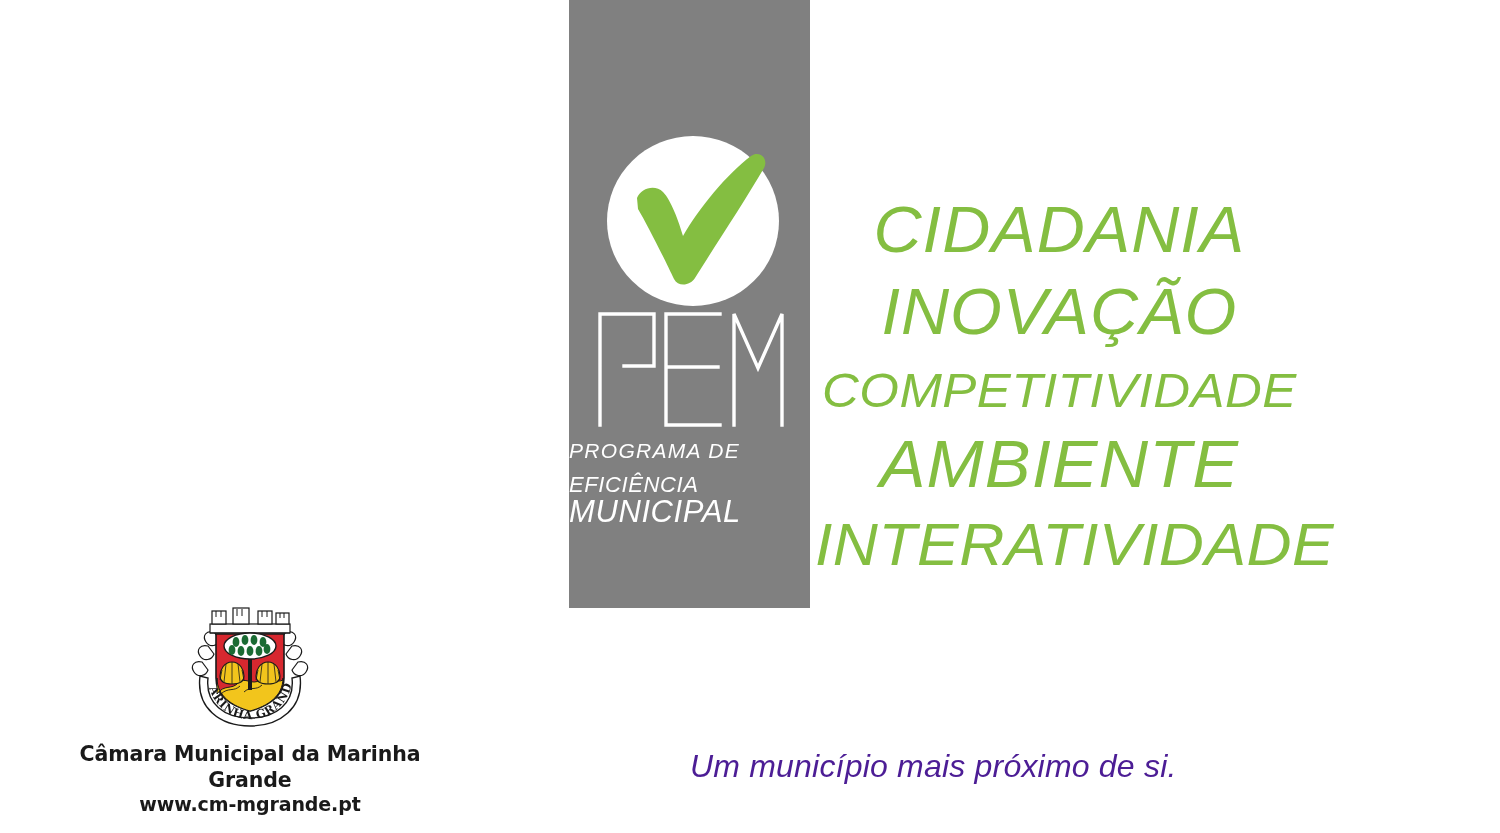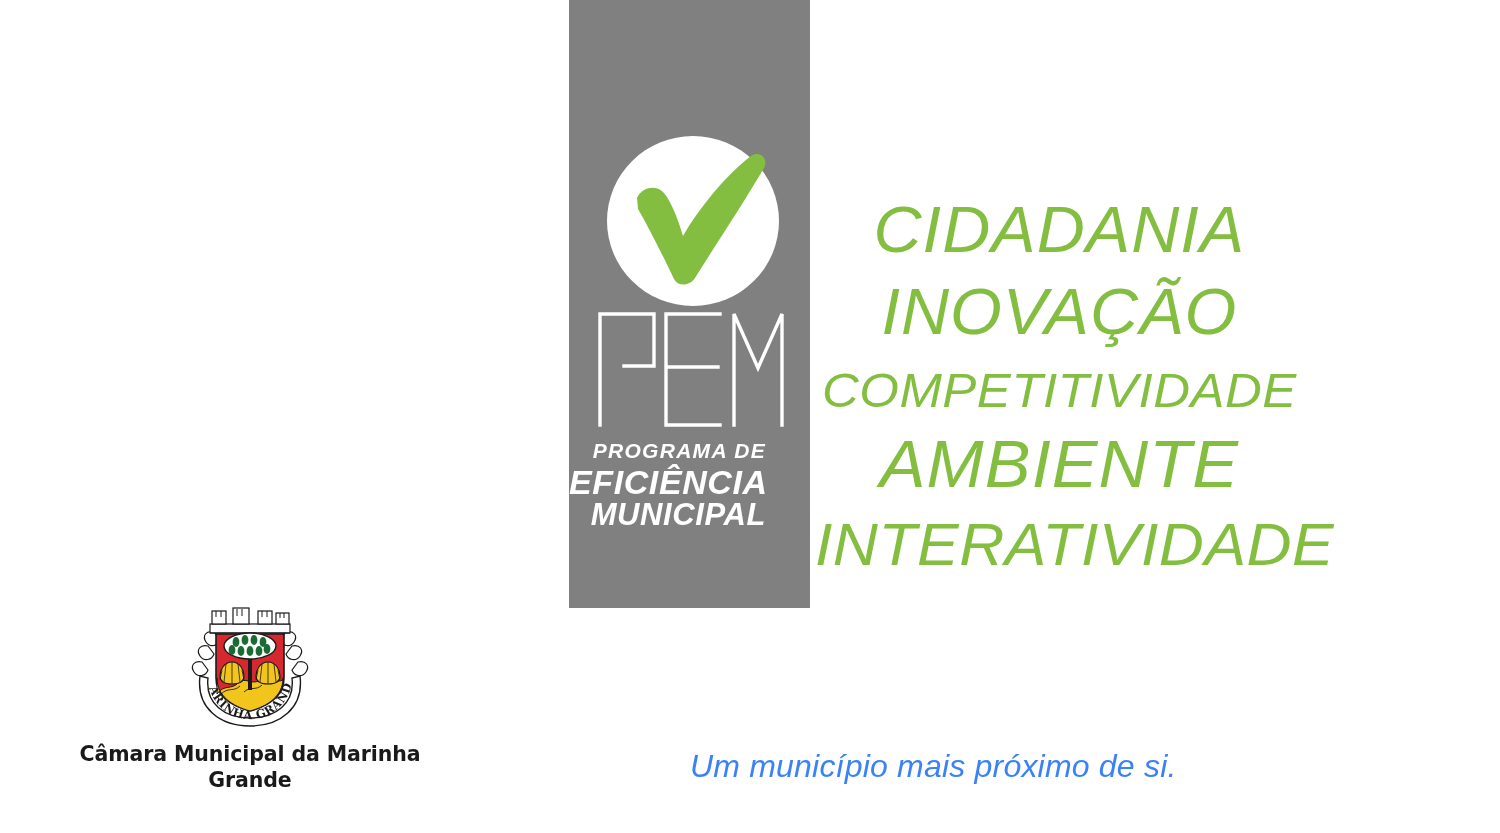--- a/index.html
+++ b/index.html
@@ -55,30 +55,30 @@
     width: 200px;
     height: 125px;
   }
 
   
   .pem-desc {
     position: absolute;
     left: 569px;
     top: 440px;
     width: 197px;
-    text-align: right;
+    text-align: left;
     color: #ffffff;
     font-family: "Liberation Sans", sans-serif;
     font-style: italic;
-    font-weight: 700;
+    font-weight: 400;
     letter-spacing: 0.5px;
     line-height: 1.0;
   }
   .pem-desc .l1 { font-size: 21px; letter-spacing: 1.3px; }
-  .pem-desc .l2 { font-size: 34px; letter-spacing: 0.6px; margin-top: 4px; }
+  .pem-desc .l2 { font-size: 22px; letter-spacing: 0.6px; margin-top: 13px; }
   .pem-desc .l3 { font-size: 31px; letter-spacing: 0.6px; }
 
   
   .keywords {
     position: absolute;
     left: 815px;
     top: 150px;
     width: 470px;
     margin-top: 48px;
   }
@@ -96,21 +96,21 @@
   .kw-inovacao       { font-size: 64px; letter-spacing: 1px;   text-align: center; margin: 18px 0 0 0; }
   .kw-competitividade{ font-size: 49px; letter-spacing: 0.5px; text-align: center; margin: 22px 0 0 0; }
   .kw-ambiente       { font-size: 66px; letter-spacing: 1px;   text-align: center; margin: 16px 0 0 0; }
   .kw-interatividade { font-size: 60px; letter-spacing: 0.5px; text-align: center; margin: 18px 0 0 0; }
 
   
   .tagline {
     position: absolute;
     left: 690px;
     top: 748px;
-    color: #3b82f6;
+    color: #4c1d95;
     font-family: "Liberation Sans", sans-serif;
     font-style: italic;
     font-weight: 300;
     font-size: 32px;
     letter-spacing: 0.2px;
     white-space: nowrap;
   }
 
   
   .muni {
@@ -242,15 +242,16 @@
 
       <defs>
         <path id="ribbonPath" d="M20 80 C 26 104, 44 115, 62 115 C 80 115, 98 104, 104 80"></path>
       </defs>
       <text font-family="DejaVu Serif, serif" font-size="11.5" font-weight="700" fill="#1a1a1a" letter-spacing="0.6">
         <textPath href="#ribbonPath" startOffset="50%" text-anchor="middle">MARINHA GRANDE</textPath>
       </text>
     </svg>
 
     <div class="muni-name">Câmara Municipal da Marinha Grande</div>
+    <div class="muni-url">www.cm-mgrande.pt</div>
   </div>
 
 </div>
 
 </body></html>

